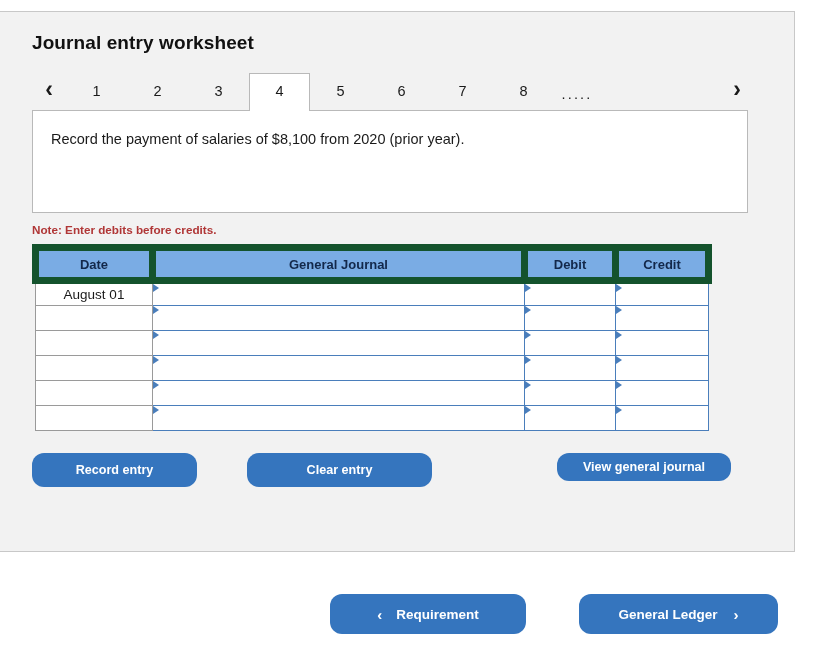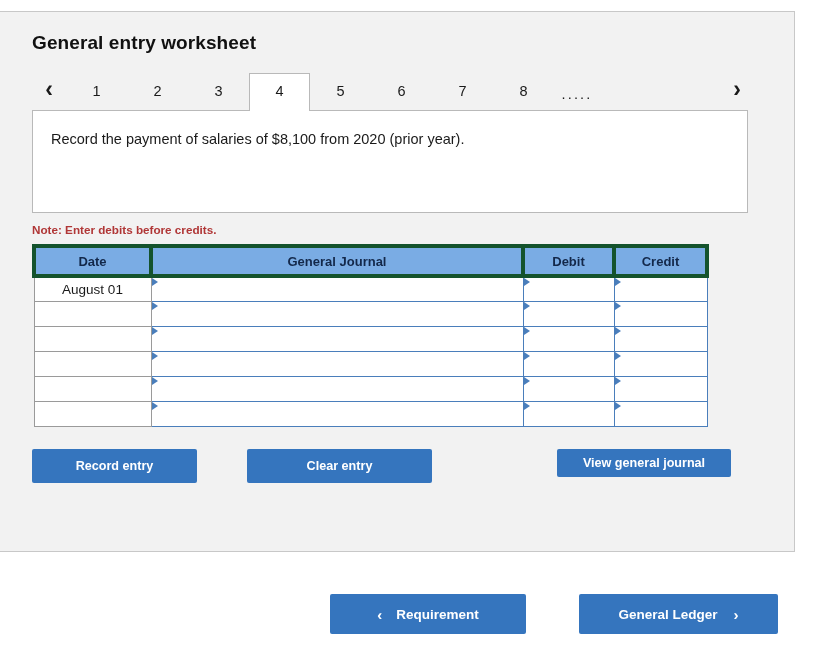--- a/index.html
+++ b/index.html
@@ -128,21 +128,21 @@
     border-collapse: collapse;
     table-layout: fixed;
     width: 675px;
   }
   .journal-table th {
     background: #7aace4;
     color: #13284a;
     font-size: 13px;
     font-weight: bold;
     height: 24px;
-    border: 4px solid #14532d;
+    border: 7px solid #14532d;
     text-align: center;
   }
   .col-date   { width: 117px; }
   .col-journal{ width: 372px; }
   .col-debit  { width: 91px; }
   .col-credit { width: 93px; }
 
   .journal-table td {
     height: 25px;
     padding: 0;
@@ -181,21 +181,21 @@
     position: relative;
     margin-top: 22px;
     height: 34px;
   }
   .btn {
     background: #3575be;
     color: #ffffff;
     font-size: 12.6px;
     font-weight: bold;
     border: none;
-    border-radius: 2px;
+    border-radius: 12px;
     cursor: pointer;
     font-family: "Liberation Sans", sans-serif;
     display: inline-flex;
     align-items: center;
     justify-content: center;
     box-sizing: border-box;
   }
   .btn-record {
     position: absolute;
     left: 0px;
@@ -249,21 +249,21 @@
     font-weight: bold;
     line-height: 1;
   }
 </style>
 </head>
 <body>
 
 <div class="worksheet-card">
   <div class="card-inner">
 
-    <div class="worksheet-title">General entry worksheet</div>
+    <div class="worksheet-title">Journal entry worksheet</div>
 
     <div class="tabs-row">
       <div class="tab-arrow left">‹</div>
       <div class="tab-list">
         <div class="tab-item">1</div>
         <div class="tab-item">2</div>
         <div class="tab-item">3</div>
         <div class="tab-item active">4</div>
         <div class="tab-item">5</div>
         <div class="tab-item">6</div>

